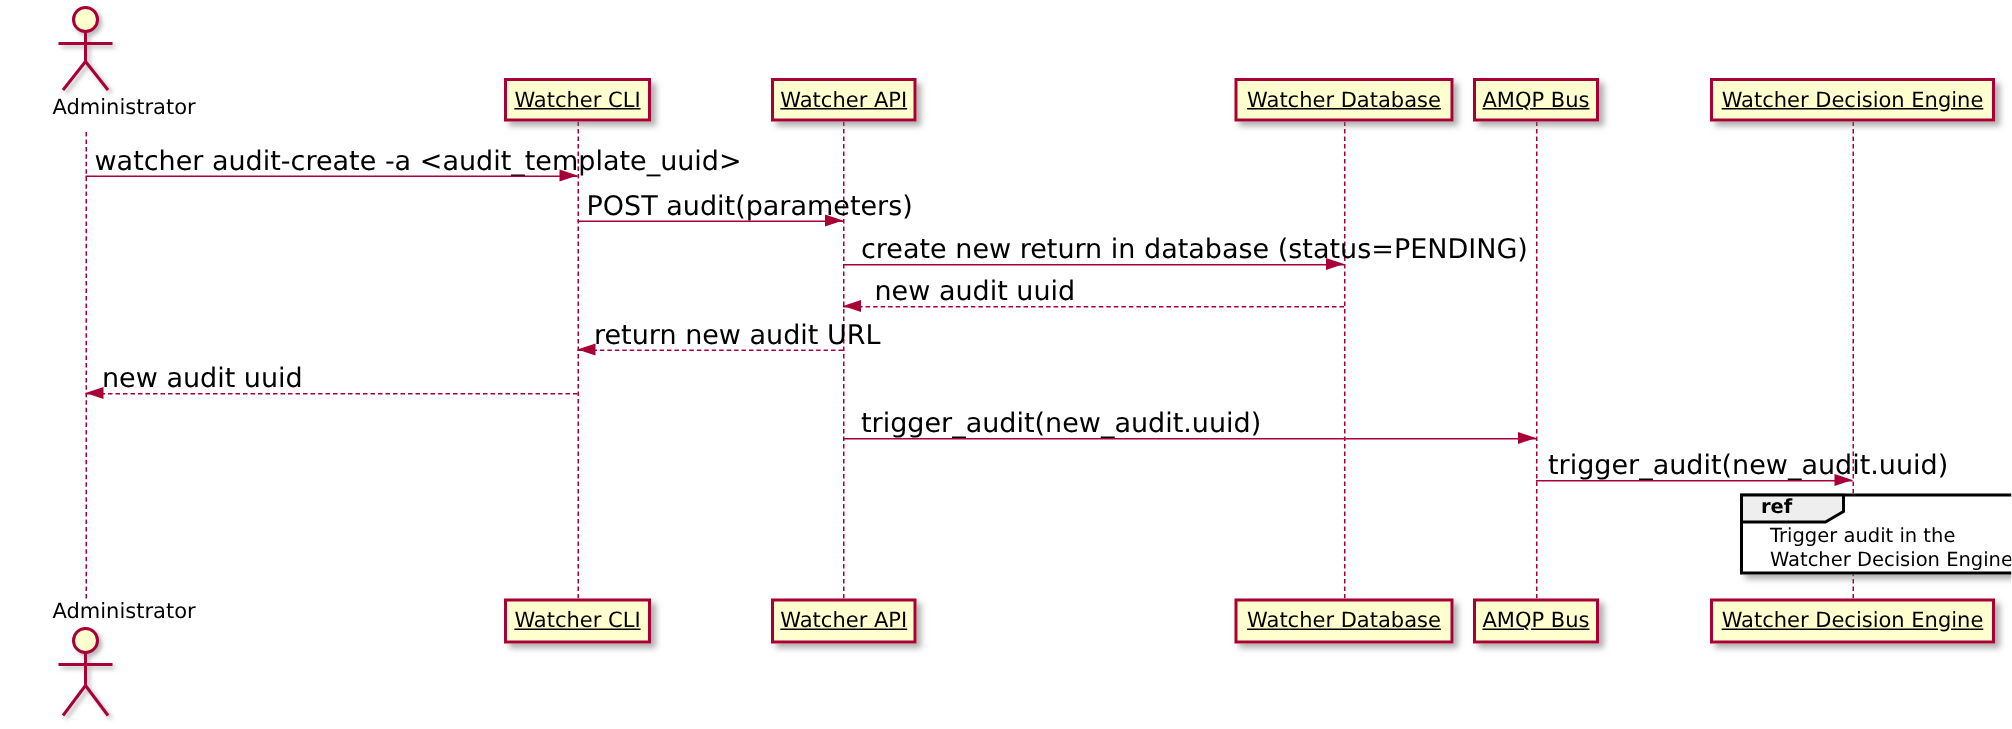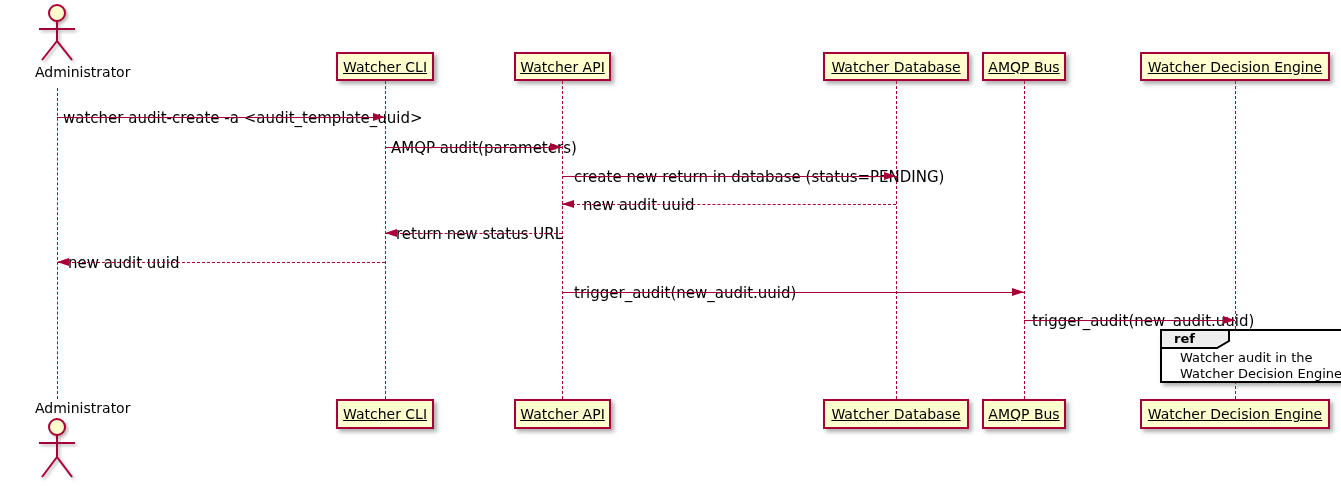--- a/index.html
+++ b/index.html
@@ -25,21 +25,21 @@
     box-shadow:3px 3px 4px rgba(110,110,110,0.55);
     display:flex;align-items:center;justify-content:center;
     font-size:14px;white-space:nowrap;text-decoration:underline;
   }
 
   
   .actor-label{position:absolute;z-index:3;font-size:14px;text-align:center;white-space:nowrap;padding-left:35px;}
   .actor-figure{position:absolute;z-index:3;filter:drop-shadow(2px 2px 1.5px rgba(110,110,110,0.5));}
 
   
-  .msg-label{position:absolute;z-index:2;font-size:15px;white-space:nowrap;height:15px;line-height:15px;margin-top:11px;}
+  .msg-label{position:absolute;z-index:2;font-size:18px;white-space:nowrap;height:15px;line-height:15px;}
   .msg-line{position:absolute;z-index:2;height:0;}
   .msg-line.solid{border-top:1.4px solid var(--accent);}
   .msg-line.dashed{border-top:1.4px dashed var(--accent);}
   .arrowhead{position:absolute;z-index:2;width:0;height:0;border-top:4.5px solid transparent;border-bottom:4.5px solid transparent;}
   .arrowhead.right{border-left:12px solid var(--accent);}
   .arrowhead.left{border-right:12px solid var(--accent);}
 
   
   .ref-box{
     position:absolute;z-index:4;
@@ -78,39 +78,39 @@
   <div class="pbox" style="left:982px;top:52px;width:84px;height:29px;">AMQP Bus</div>
   <div class="pbox" style="left:1140px;top:52px;width:190px;height:29px;">Watcher Decision Engine</div>
 
   <div>
     <span class="msg-label" style="left:63px;top:100px;">watcher audit-create -a &lt;audit_template_uuid&gt;</span>
     <div class="msg-line solid" style="left:57px;top:117px;width:328px;"></div>
     <div class="arrowhead right" style="left:373px;top:113px;"></div>
   </div>
 
   <div>
-    <span class="msg-label" style="left:391px;top:130px;">AMQP audit(parameters)</span>
+    <span class="msg-label" style="left:391px;top:130px;">POST audit(parameters)</span>
     <div class="msg-line solid" style="left:385px;top:147px;width:177px;"></div>
     <div class="arrowhead right" style="left:550px;top:143px;"></div>
   </div>
 
   <div>
     <span class="msg-label" style="left:574px;top:159px;">create new return in database (status=PENDING)</span>
     <div class="msg-line solid" style="left:562px;top:176px;width:334px;"></div>
     <div class="arrowhead right" style="left:884px;top:172px;"></div>
   </div>
 
   <div>
     <span class="msg-label" style="left:583px;top:187px;">new audit uuid</span>
     <div class="msg-line dashed" style="left:562px;top:204px;width:334px;"></div>
     <div class="arrowhead left" style="left:562px;top:200px;"></div>
   </div>
 
   <div>
-    <span class="msg-label" style="left:396px;top:216px;">return new status URL</span>
+    <span class="msg-label" style="left:396px;top:216px;">return new audit URL</span>
     <div class="msg-line dashed" style="left:385px;top:233px;width:177px;"></div>
     <div class="arrowhead left" style="left:385px;top:229px;"></div>
   </div>
 
   <div>
     <span class="msg-label" style="left:68px;top:245px;">new audit uuid</span>
     <div class="msg-line dashed" style="left:57px;top:262px;width:328px;"></div>
     <div class="arrowhead left" style="left:57px;top:258px;"></div>
   </div>
 
@@ -125,21 +125,21 @@
     <div class="msg-line solid" style="left:1024px;top:320px;width:211px;"></div>
     <div class="arrowhead right" style="left:1223px;top:316px;"></div>
   </div>
 
   <div class="ref-box" style="left:1160px;top:329px;width:208px;height:54px;">
     <svg class="ref-tab-svg" width="76" height="21" viewBox="0 0 76 21">
       <path d="M1,1 H69 V12 L57,19 H1 Z" fill="#EEEEEE" stroke="#000000" stroke-width="2"></path>
     </svg>
     <span class="ref-tab-label">ref</span>
     <div class="ref-body">
-      <div>Watcher audit in the</div>
+      <div>Trigger audit in the</div>
       <div>Watcher Decision Engine</div>
     </div>
   </div>
 
   <div class="pbox" style="left:336px;top:399px;width:98px;height:30px;">Watcher CLI</div>
   <div class="pbox" style="left:514px;top:399px;width:97px;height:30px;">Watcher API</div>
   <div class="pbox" style="left:823px;top:399px;width:146px;height:30px;">Watcher Database</div>
   <div class="pbox" style="left:982px;top:399px;width:84px;height:30px;">AMQP Bus</div>
   <div class="pbox" style="left:1140px;top:399px;width:190px;height:30px;">Watcher Decision Engine</div>
 

